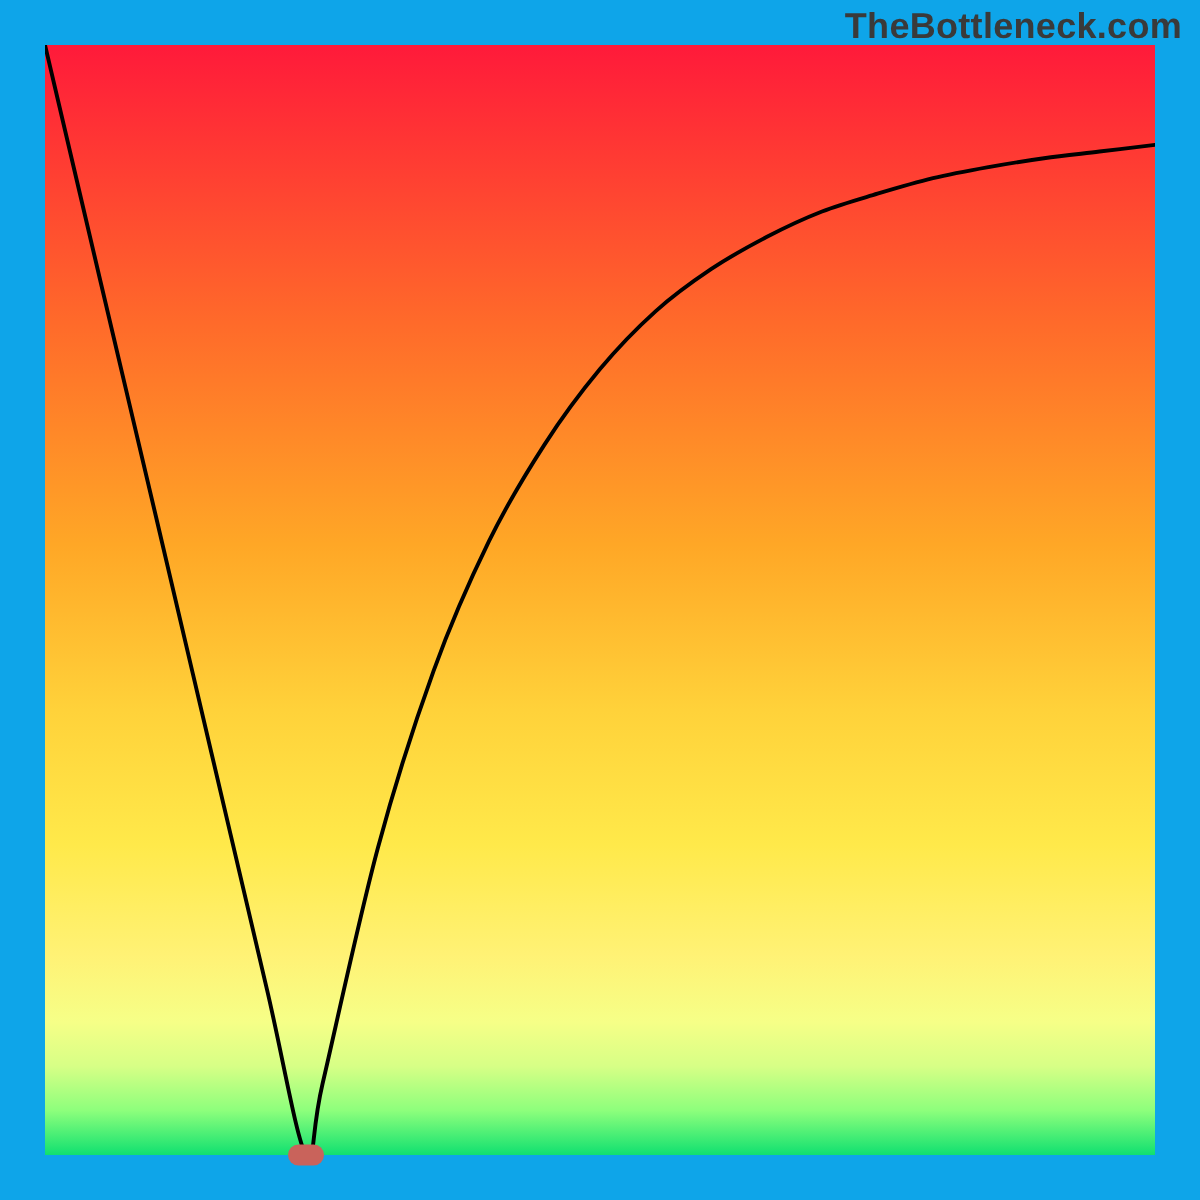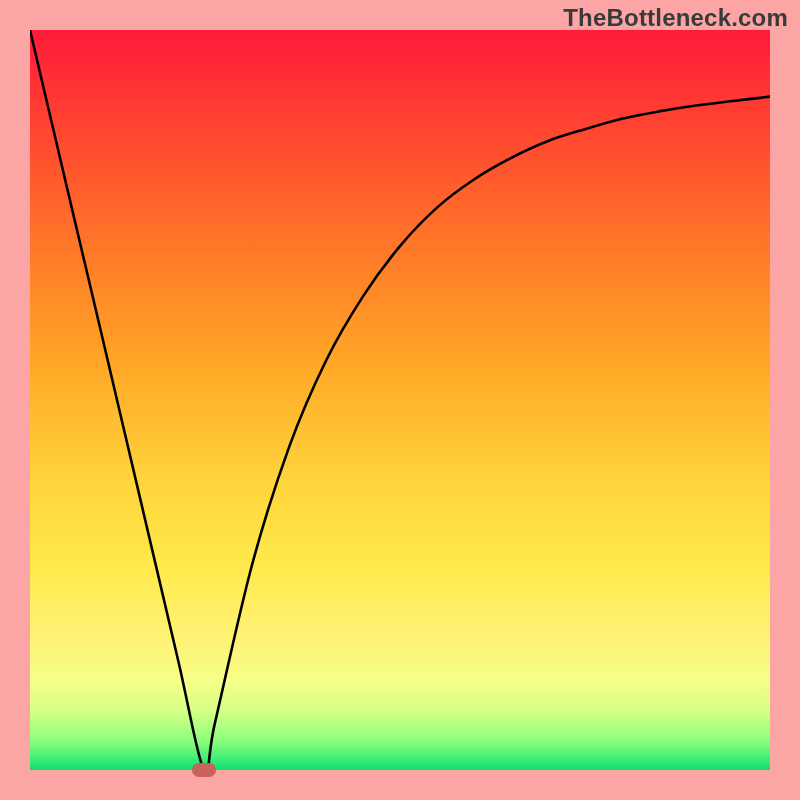--- a/index.html
+++ b/index.html
@@ -10,21 +10,21 @@
     background: #000;
     overflow: hidden;
     font-family: Arial, Helvetica, sans-serif;
   }
   .frame {
     position: absolute;
     top: 0;
     left: 0;
     width: 800px;
     height: 800px;
-    background: #fca5a5;
+    background: #0ea5e9;
   }
   .plot {
     position: absolute;
     top: 30px;
     left: 30px;
     width: 740px;
     height: 740px;
     background: linear-gradient(to bottom,
       #ff1a3a 0%,
       #ff3a33 10%,

